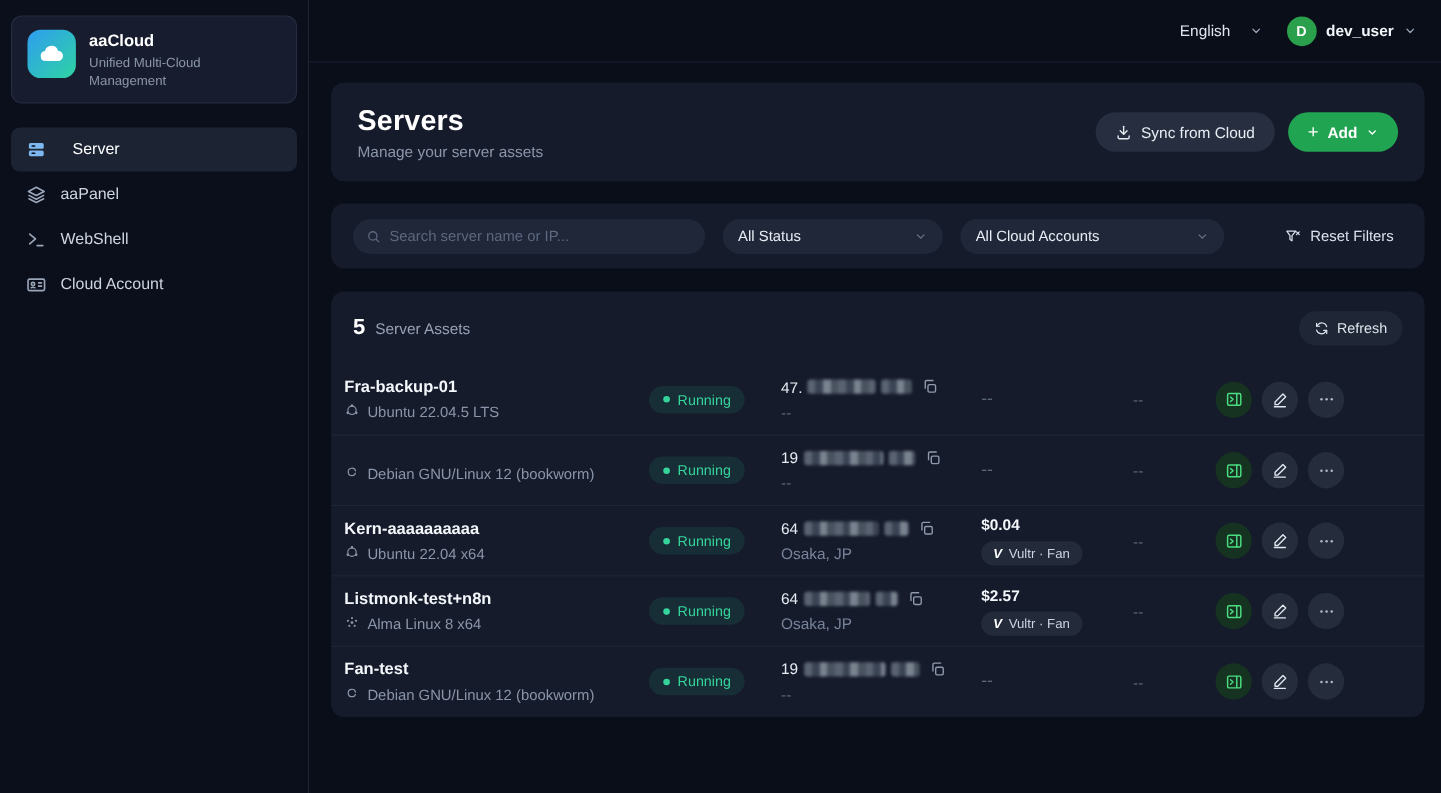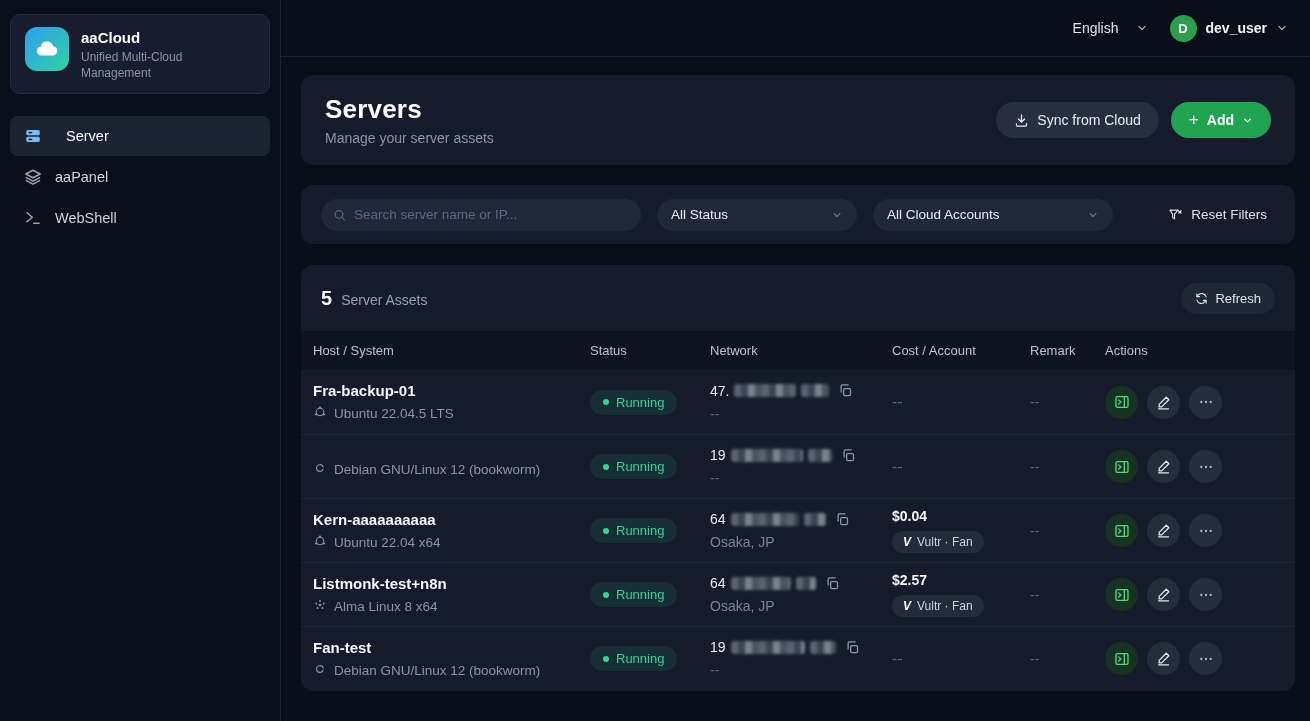--- a/index.html
+++ b/index.html
@@ -202,20 +202,32 @@
       <span>aaPanel</span>
     </div>
     <div class="nav-item">
       <span class="nicon">
         <svg width="18" height="18" viewBox="0 0 24 24" fill="none" stroke="#9aa5b8" stroke-width="2" stroke-linecap="round" stroke-linejoin="round">
             <polyline points="4 5 11 11 4 17"></polyline>
             <line x1="13" y1="19" x2="20" y2="19"></line>
           </svg>
       </span>
       <span>WebShell</span>
+    </div>
+    <div class="nav-item">
+      <span class="nicon">
+        <svg width="18" height="18" viewBox="0 0 24 24" fill="none" stroke="#9aa5b8" stroke-width="2">
+            <rect x="2" y="5" width="20" height="14" rx="2"></rect>
+            <circle cx="8" cy="11" r="2"></circle>
+            <path d="M5.2 16c.6-1.6 5-1.6 5.6 0"></path>
+            <line x1="14" y1="9.5" x2="19" y2="9.5"></line>
+            <line x1="14" y1="13.5" x2="19" y2="13.5"></line>
+          </svg>
+      </span>
+      <span>Cloud Account</span>
     </div>
   </nav>
 </aside>
 
 <div class="main">
 
   <header class="topbar">
     <div class="lang">
       <span>English</span>
       <span class="chev">
@@ -301,28 +313,20 @@
           <svg width="13" height="13" viewBox="0 0 24 24" fill="none" stroke="currentColor" stroke-width="2" stroke-linecap="round" stroke-linejoin="round">
               <path d="M20.5 9A8.5 8.5 0 0 0 5.6 6.2L3.5 8.5"></path>
               <polyline points="3.5 3.5 3.5 8.5 8.5 8.5"></polyline>
               <path d="M3.5 15a8.5 8.5 0 0 0 14.9 2.8l2.1-2.3"></path>
               <polyline points="20.5 20.5 20.5 15.5 15.5 15.5"></polyline>
             </svg>
           <span>Refresh</span>
         </button>
       </div>
 
-      <div class="tgrid thead">
-        <div>Host / System</div>
-        <div>Status</div>
-        <div>Network</div>
-        <div>Cost / Account</div>
-        <div>Remark</div>
-        <div>Actions</div>
-      </div>
 
       <div class="tgrid trow" style="border-top:none;">
         <div>
           <div class="host-name">Fra-backup-01</div>
           <div class="os-line">
             <span><svg width="14" height="14" viewBox="0 0 24 24">
                   <circle cx="12" cy="12" r="6.5" stroke="#8b95a9" stroke-width="1.8" fill="none"></circle>
                   <g fill="#8b95a9">
                     <circle cx="12" cy="4.5" r="2"></circle>
                     <circle cx="5.4" cy="16" r="2"></circle>

